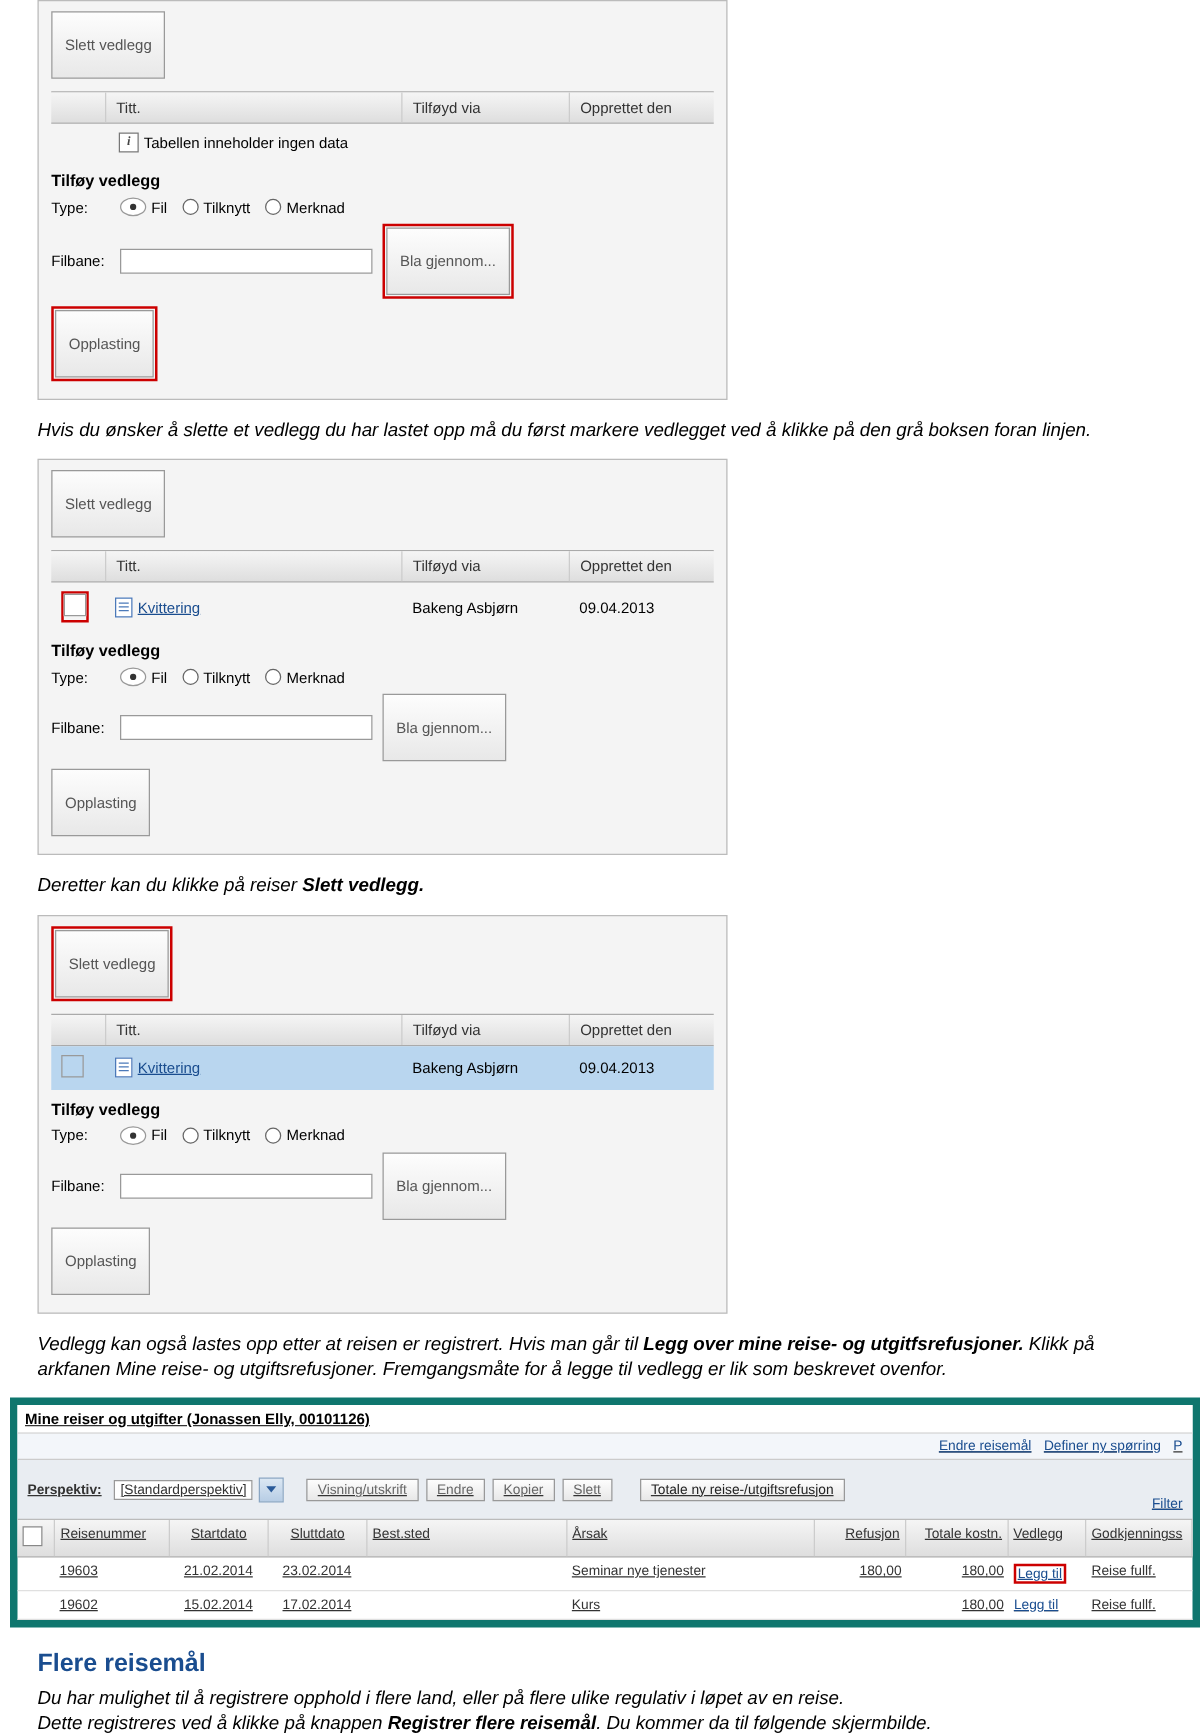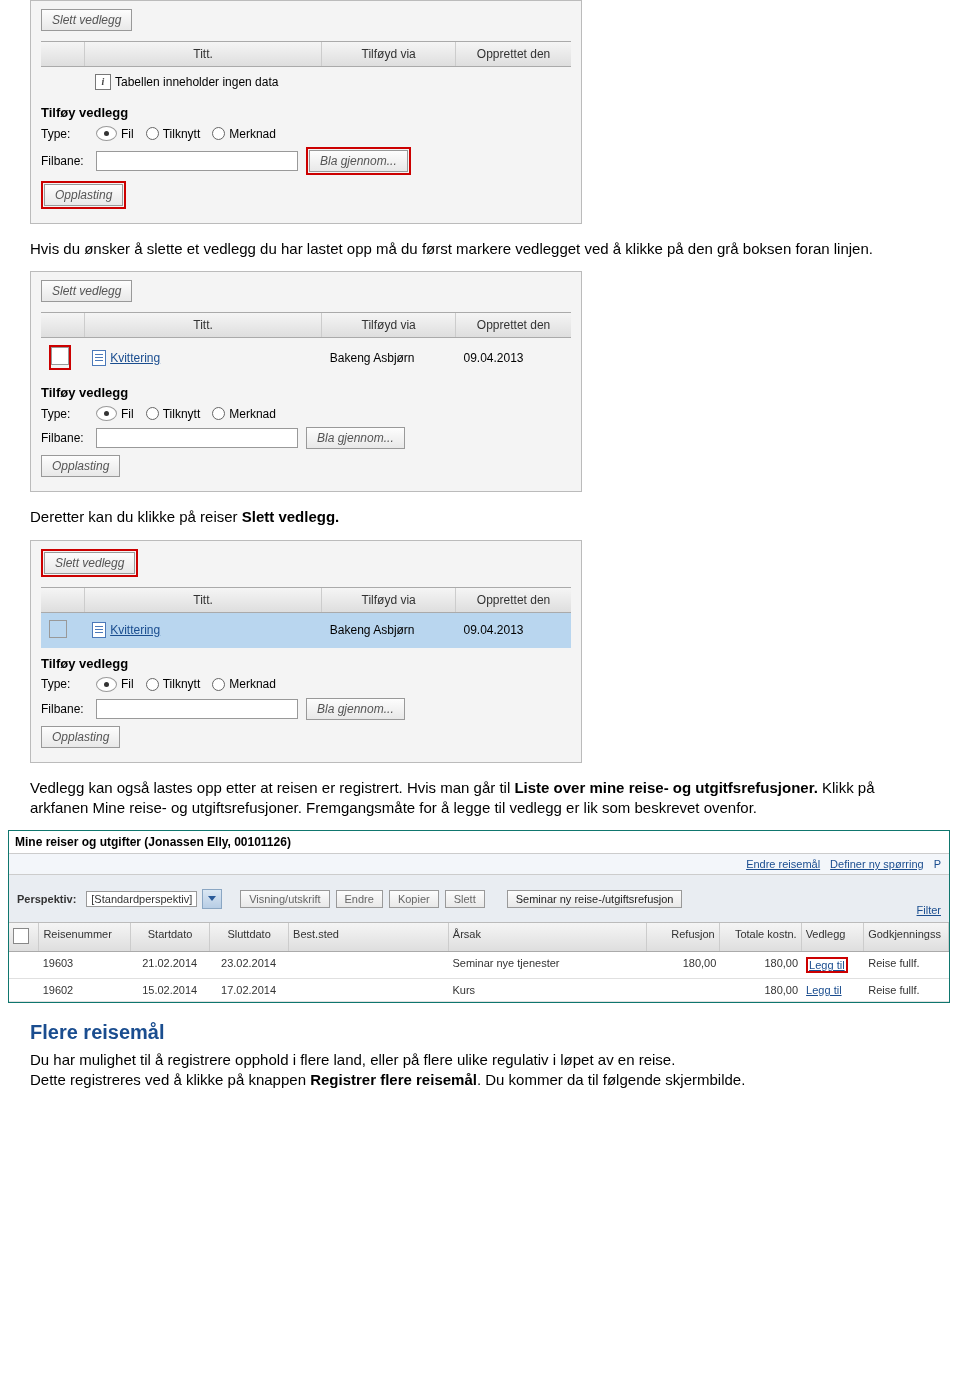--- a/index.html
+++ b/index.html
@@ -1,21 +1,21 @@
 <!DOCTYPE html>
 <html><head>
 <meta charset="utf-8">
 <style>
   body { margin:0; padding:0; font-family: Arial, Helvetica, sans-serif; font-size:13px; color:#000; background:#fff; width:960px; }
   .page { width:960px; }
   .panel { border:1px solid #bbb; background:#f4f4f4; margin:0 30px 15px 30px; padding:8px 10px 14px 10px; width:530px; }
-  .btn { display:inline-block; background:linear-gradient(#fdfdfd,#e8e8e8); border:1px solid #999; padding:3px 10px; font-size:12px; color:#555;font-style:italic; }
+  .btn { display:inline-block; background:linear-gradient(#fdfdfd,#e8e8e8); border:1px solid #999; padding:19px 10px; font-size:12px; color:#555; }
   .btn-row { margin:0 0 10px 0; }
   .table { width:100%; border-top:1px solid #aaa; }
-  .th-row { display:flex; background:linear-gradient(#f5f5f5,#dedede); border-bottom:1px solid #aaa;text-align:center; }
+  .th-row { display:flex; background:linear-gradient(#f5f5f5,#dedede); border-bottom:1px solid #aaa; }
   .th { padding:5px 8px; font-size:12px; color:#333; border-right:1px solid #ccc; }
   .th:last-child { border-right:none; }
   .td-row { display:flex; align-items:center; padding:4px 0; }
   .td { padding:3px 8px; font-size:12px; }
   .col-checkbox { width:30px; }
   .col-titt { width:245px; }
   .col-via { width:130px; }
   .col-date { width:110px; }
   .info-icon { display:inline-block; width:14px; height:14px; border:1px solid #777; font-size:10px; line-height:14px; text-align:center; color:#444; background:#fff; margin-right:4px; font-family:serif; font-style:italic; font-weight:bold; }
   .doc-icon { display:inline-block; width:12px; height:14px; border:1px solid #4b79b9; background:#fff; position:relative; margin-right:4px; vertical-align:middle; }
@@ -23,25 +23,25 @@
   .checkbox-box { width:16px; height:16px; border:1px solid #999; background:#fff; display:inline-block; }
   .subhead { font-weight:bold; font-size:13px; margin:8px 0 6px 0; }
   .form-row { display:flex; align-items:center; margin:6px 0; font-size:12px; }
   .form-row .label { width:55px; }
   .radio { display:flex; align-items:center; margin-right:12px; }
   .radio-dot { width:11px; height:11px; border:1px solid #666; border-radius:50%; margin-right:4px; display:flex; align-items:center; justify-content:center; background:#fff; }
   .radio-dot.sel::after { content:""; width:5px; height:5px; background:#333; border-radius:50%; }
   .input-txt { border:1px solid #999; background:#fff; height:18px; width:200px; }
   .red-box { border:2px solid #c00; display:inline-block; padding:1px; }
   .red-box-row { border:2px solid #c00; display:inline-block; padding:0; }
-  .body-text { margin:8px 30px 12px 30px; font-size:15px; line-height:1.35; }
+  .body-text { margin:8px 30px 12px 30px; font-size:15px; line-height:1.35;font-style:italic; }
   .link { color:#1a4d8f; text-decoration:underline; }
   .row-selected { background:#b9d6ef; }
   
-  .grid-wrap { margin:0 8px 15px 8px; border:1px solid #0f766e; width:940px; position:relative; font-size:11px; color:#333; }
+  .grid-wrap { margin:0 8px 15px 8px; border:6px solid #0f766e; width:940px; position:relative; font-size:11px; color:#333;text-decoration:underline; }
   .grid-title { background:#ffffff; padding:4px 6px; font-weight:bold; color:#000; font-size:12px; border-bottom:1px solid #ccc; }
   .tabs { display:flex; background:linear-gradient(#f6f6f6,#e4e4e4); border-bottom:1px solid #aaa; }
   .tab { padding:6px 16px; border-right:1px solid #ccc; color:#2a5a99; cursor:pointer; }
   .tab.active { background:#4f7cad; color:#fff; }
   .query-row { display:flex; justify-content:flex-end; gap:10px; padding:4px 8px; background:#f3f6fa; border-bottom:1px solid #ccc; }
   .query-row span { color:#1a4d8f; text-decoration:underline; }
   .toolbar { display:flex; align-items:center; gap:6px; padding:6px 8px; background:#e9edf2; border-bottom:1px solid #bbb; }
   .toolbar .lbl { font-weight:bold; margin-right:4px; }
   .sel { border:1px solid #999; background:#fff; padding:1px 4px; font-size:11px; }
   .dd-arrow { width:18px; height:18px; border:1px solid #8aa6c3; background:linear-gradient(#dbe7f3,#b7cde5); display:inline-flex; align-items:center; justify-content:center; margin-left:-1px; }
@@ -214,41 +214,41 @@
       <span class="input-txt"></span>
       <span style="width:8px;"></span>
       <span class="btn">Bla gjennom...</span>
     </div>
     <div style="margin-top:4px;">
       <span class="btn">Opplasting</span>
     </div>
   </div>
 
   <p class="body-text">
-    <span>Vedlegg kan også lastes opp etter at reisen er registrert. Hvis man går til </span><b>Liste over mine reise- og utgitfsrefusjoner.</b><span> Klikk på arkfanen Mine reise- og utgiftsrefusjoner. Fremgangsmåte for å legge til vedlegg er lik som beskrevet ovenfor.</span>
+    <span>Vedlegg kan også lastes opp etter at reisen er registrert. Hvis man går til </span><b>Legg over mine reise- og utgitfsrefusjoner.</b><span> Klikk på arkfanen Mine reise- og utgiftsrefusjoner. Fremgangsmåte for å legge til vedlegg er lik som beskrevet ovenfor.</span>
   </p>
 
   <div class="grid-wrap">
     <div class="grid-title">Mine reiser og utgifter (Jonassen Elly, 00101126)</div>
     <div class="query-row">
       <span>Endre reisemål</span>
       <span>Definer ny spørring</span>
       <span style="text-decoration:none;">P</span>
     </div>
     <div class="toolbar">
       <span class="lbl">Perspektiv:</span>
       <span class="sel">[Standardperspektiv]</span>
       <span class="dd-arrow"></span>
       <span style="width:6px;"></span>
       <span class="sm-btn">Visning/utskrift</span>
       <span class="sm-btn">Endre</span>
       <span class="sm-btn">Kopier</span>
       <span class="sm-btn">Slett</span>
       <span style="width:10px;"></span>
-      <span class="sm-btn primary">Seminar ny reise-/utgiftsrefusjon</span>
+      <span class="sm-btn primary">Totale ny reise-/utgiftsrefusjon</span>
       <span class="filter-link">Filter</span>
     </div>
     <div class="grid-hdr">
       <div class="gh gc-icon"><span class="txt-icon"></span></div>
       <div class="gh gc-nr">Reisenummer</div>
       <div class="gh gc-date">Startdato</div>
       <div class="gh gc-date">Sluttdato</div>
       <div class="gh gc-best">Best.sted</div>
       <div class="gh gc-arsak">Årsak</div>
       <div class="gh gc-ref">Refusjon</div>

